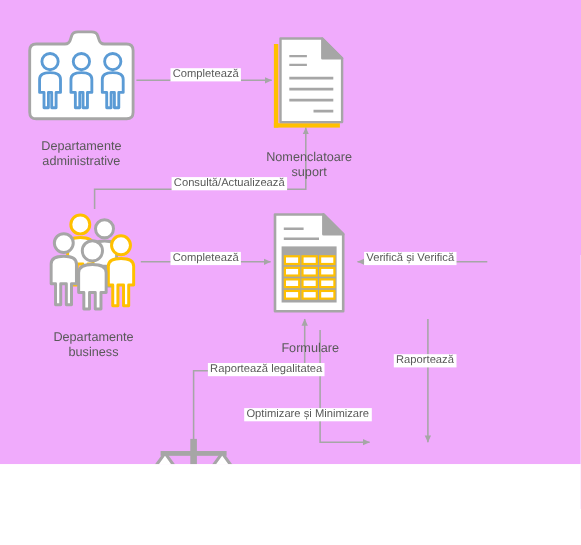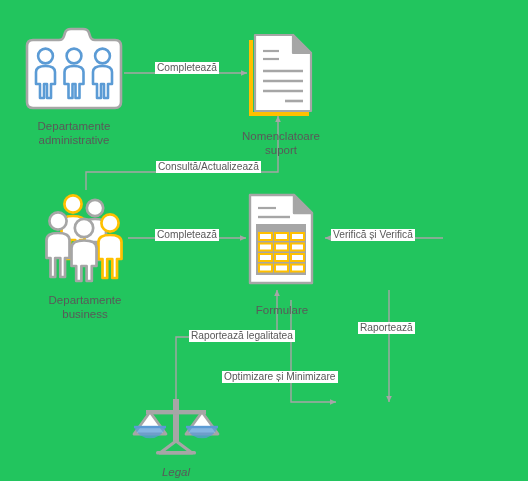--- a/index.html
+++ b/index.html
@@ -3,22 +3,22 @@
 <meta charset="utf-8">
 <style>
   html,body{margin:0;padding:0;background:#ffffff;}
   body{
     font-family:"Liberation Sans","DejaVu Sans",sans-serif;
     -webkit-font-smoothing:antialiased;
   }
   #canvas{
     position:relative;
     width:528px;
-    height:481px;
-    background:#22c55e;
+    height:422px;
+    background:#f0abfc;
     overflow:hidden;
   }
   #wires{
     position:absolute;
     left:0;top:0;
     width:528px;height:495px;
     pointer-events:none;
   }
   .node{
     position:absolute;
@@ -27,21 +27,21 @@
     align-items:center;
   }
   .node .art{
     display:block;
   }
   .node-label{
     text-align:center;
     color:#595959;
     font-size:11.5px;
     line-height:14px;
-    margin-top:3px;
+    margin-top:9px;
     white-space:pre-line;
   }
   .edge-label{
     position:absolute;
     color:#595959;
     font-size:10.2px;
     line-height:12px;
     white-space:nowrap;
     background:#ffffff;
     padding:0 2px;

